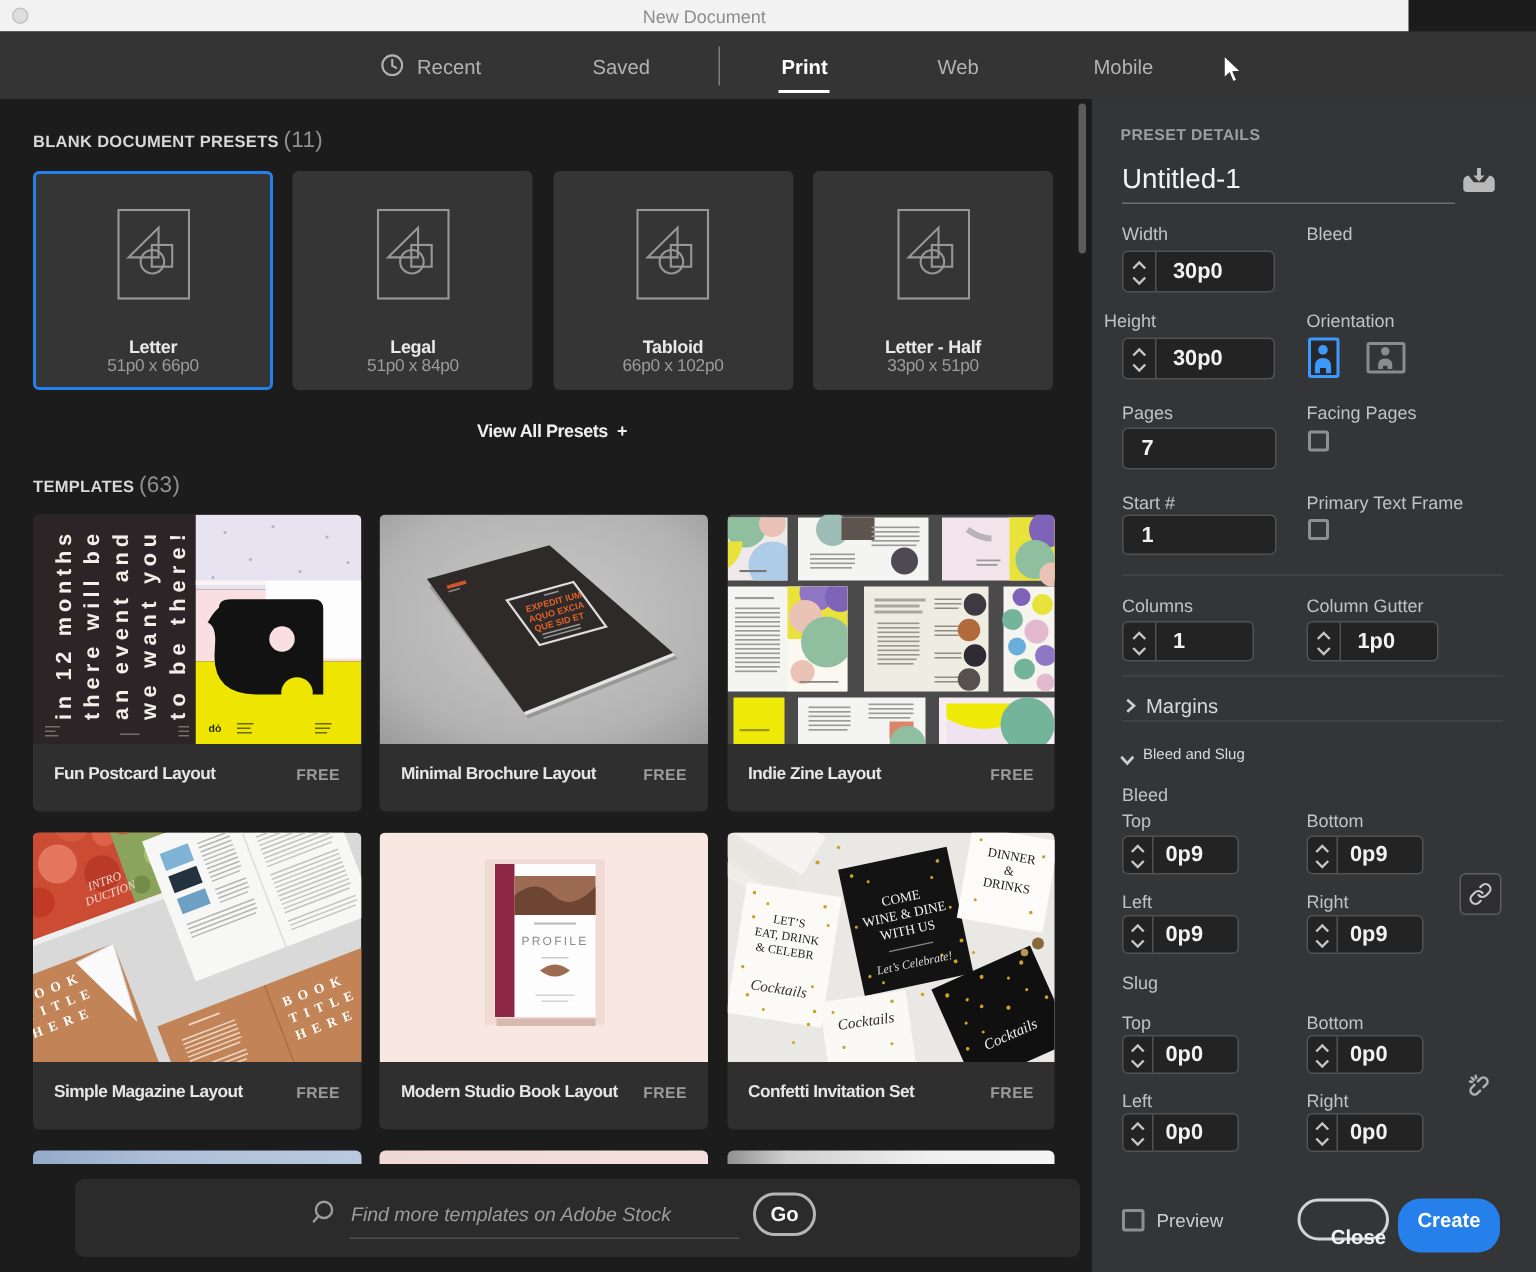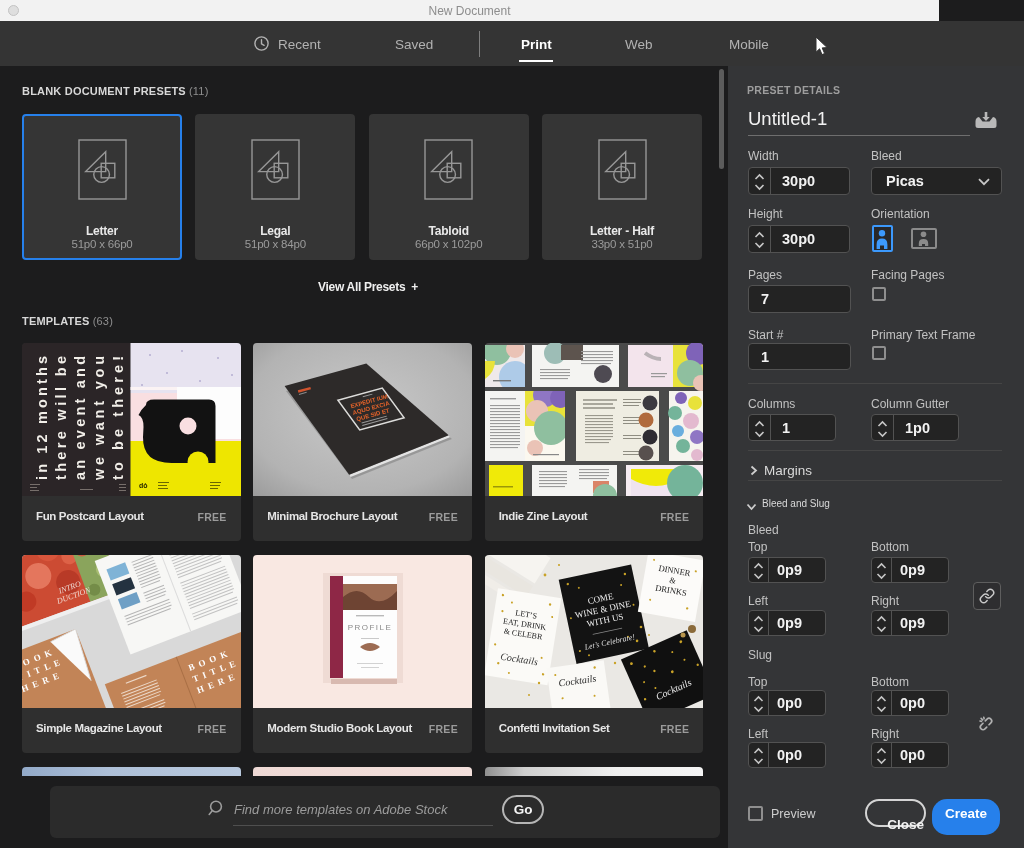--- a/index.html
+++ b/index.html
@@ -8,21 +8,21 @@
 #titlebar{left:0;top:0;width:939px;height:21px;background:#f2f2f2;}
 #titlebar .tl-text{width:100%;text-align:center;top:4px;font-size:12px;color:#8d8d8d;}
 #titlebar .circ{left:8px;top:4.5px;width:11px;height:11px;border-radius:50%;background:#dedede;border:1px solid #c3c3c3;box-sizing:border-box;}
 #tabbar{left:0;top:21px;width:1024px;height:45px;background:#343434;}
 .tab{top:16px;font-size:13.5px;color:#b2b2b2;}
 .tab.active{color:#fff;font-weight:bold;}
 #tab-underline{left:519px;top:38.5px;width:34px;height:2.5px;background:#fff;}
 #tab-sep{left:479px;top:10px;width:1px;height:26px;background:#7e7e7e;}
 
 .sechead{font-size:11px;font-weight:bold;color:#d8d8d8;letter-spacing:.2px;}
-.seccount{font-size:11px;color:#8f8f8f;font-weight:normal;letter-spacing:.2px;}
+.seccount{font-size:15px;color:#8f8f8f;font-weight:normal;letter-spacing:.2px;}
 .pcard{width:160px;height:146px;background:#353535;border-radius:4px;box-sizing:border-box;}
 .pcard.sel{border:2px solid #2680eb;}
 .pcard .pic{position:absolute;left:50%;margin-left:-24.5px;top:25px;}
 .pcard.sel .pic{top:23px;}
 .pcard .t1{position:absolute;width:100%;text-align:center;top:110px;font-size:12px;font-weight:bold;color:#e9e9e9;letter-spacing:-0.2px;}
 .pcard .t2{position:absolute;width:100%;text-align:center;top:124px;font-size:11.5px;color:#9b9b9b;letter-spacing:-0.2px;}
 .pcard.sel .t1{top:108px;}
 .pcard.sel .t2{top:122px;}
 .tcard{width:218.7px;height:198px;background:#2f2f2f;border-radius:4px;overflow:hidden;}
 .tcard svg{position:absolute;left:0;top:0;}
@@ -610,27 +610,21 @@
   </svg>
   <div class="abs plbl" style="left:20px;top:83px">Width</div>
   <div class="abs plbl" style="left:143px;top:83px">Bleed</div>
   <div class="abs inp stp" style="left:20px;top:101px;width:102px;height:28px">
     <svg class="abs" style="left:5px;top:5px" width="11" height="18" viewBox="0 0 11 18">
         <path d="M1.5 6 L5.5 2 L9.5 6 M1.5 12 L5.5 16 L9.5 12" fill="none" stroke="#c6c6c6" stroke-width="1.6"></path>
       </svg>
     <div class="sdiv"></div>
       <div class="val">30p0</div>
   </div>
-  <div class="abs inp" style="left:143px;top:101px;width:131px;height:28px">
-    <div class="val" style="left:14px">Picas</div>
-    <svg class="abs" style="right:11px;top:10px" width="12" height="8" viewBox="0 0 12 8">
-        <path d="M1 1.2 L6 6.2 L11 1.2" fill="none" stroke="#c6c6c6" stroke-width="1.8"></path>
-      </svg>
-  </div>
-  <div class="abs plbl" style="left:20px;top:141px">Height</div>
+  <div class="abs plbl" style="left:8px;top:141px">Height</div>
   <div class="abs plbl" style="left:143px;top:141px">Orientation</div>
   <div class="abs inp stp" style="left:20px;top:159px;width:102px;height:28px">
     <svg class="abs" style="left:5px;top:5px" width="11" height="18" viewBox="0 0 11 18">
         <path d="M1.5 6 L5.5 2 L9.5 6 M1.5 12 L5.5 16 L9.5 12" fill="none" stroke="#c6c6c6" stroke-width="1.6"></path>
       </svg>
     <div class="sdiv"></div>
       <div class="val">30p0</div>
   </div>
   <div class="abs" style="left:144px;top:159px;width:21px;height:27px;border:2.5px solid #3c99fc;border-radius:2px;box-sizing:border-box;background:#28282a;">
     <svg class="abs" style="left:0px;top:0px" width="16" height="22" viewBox="0 0 16 22">

